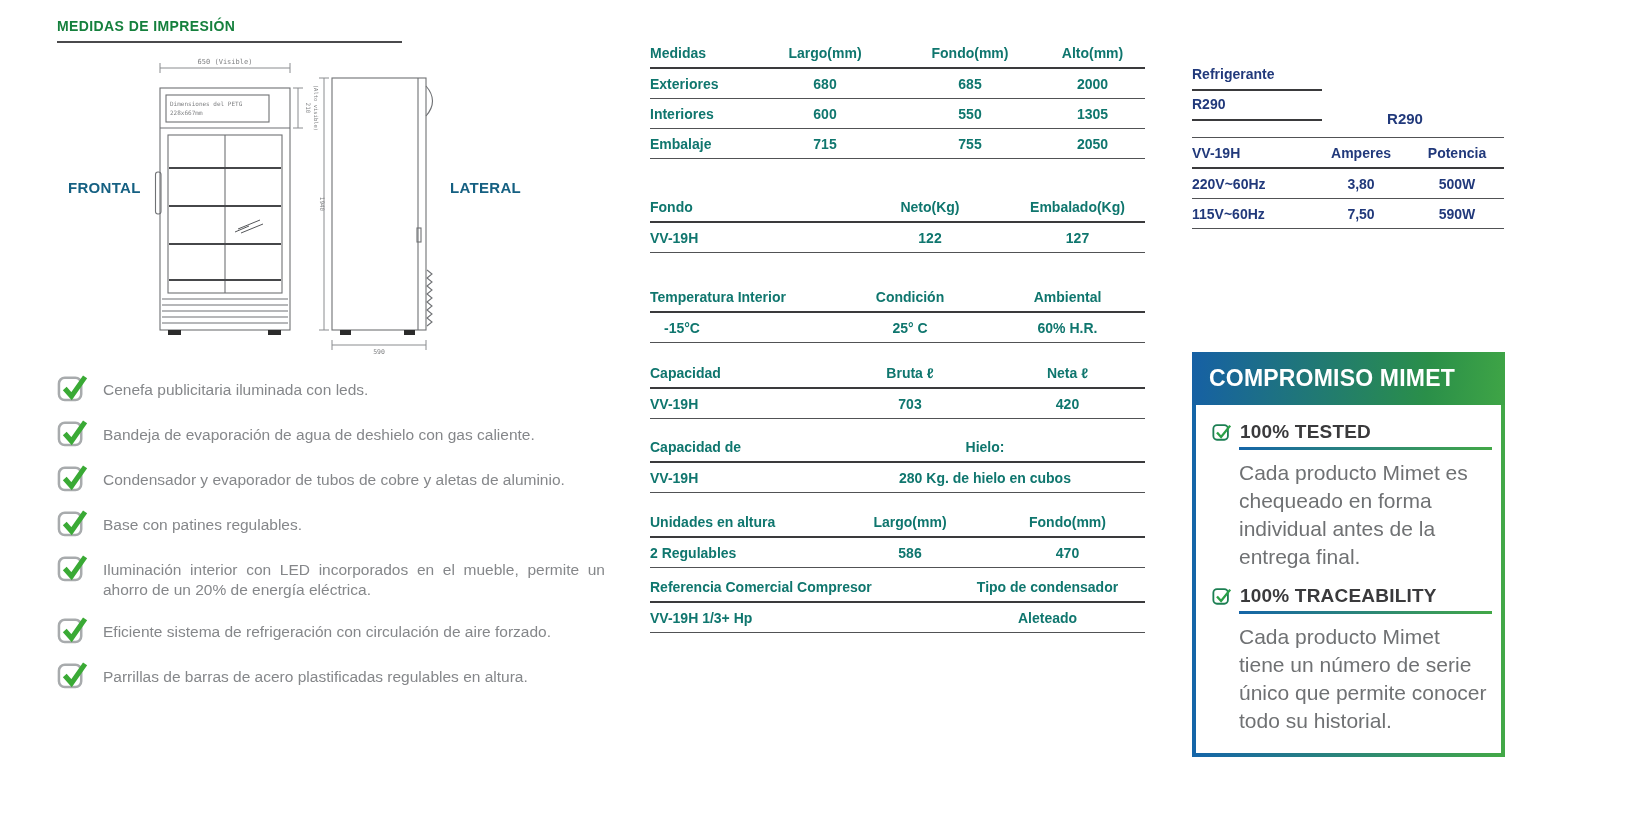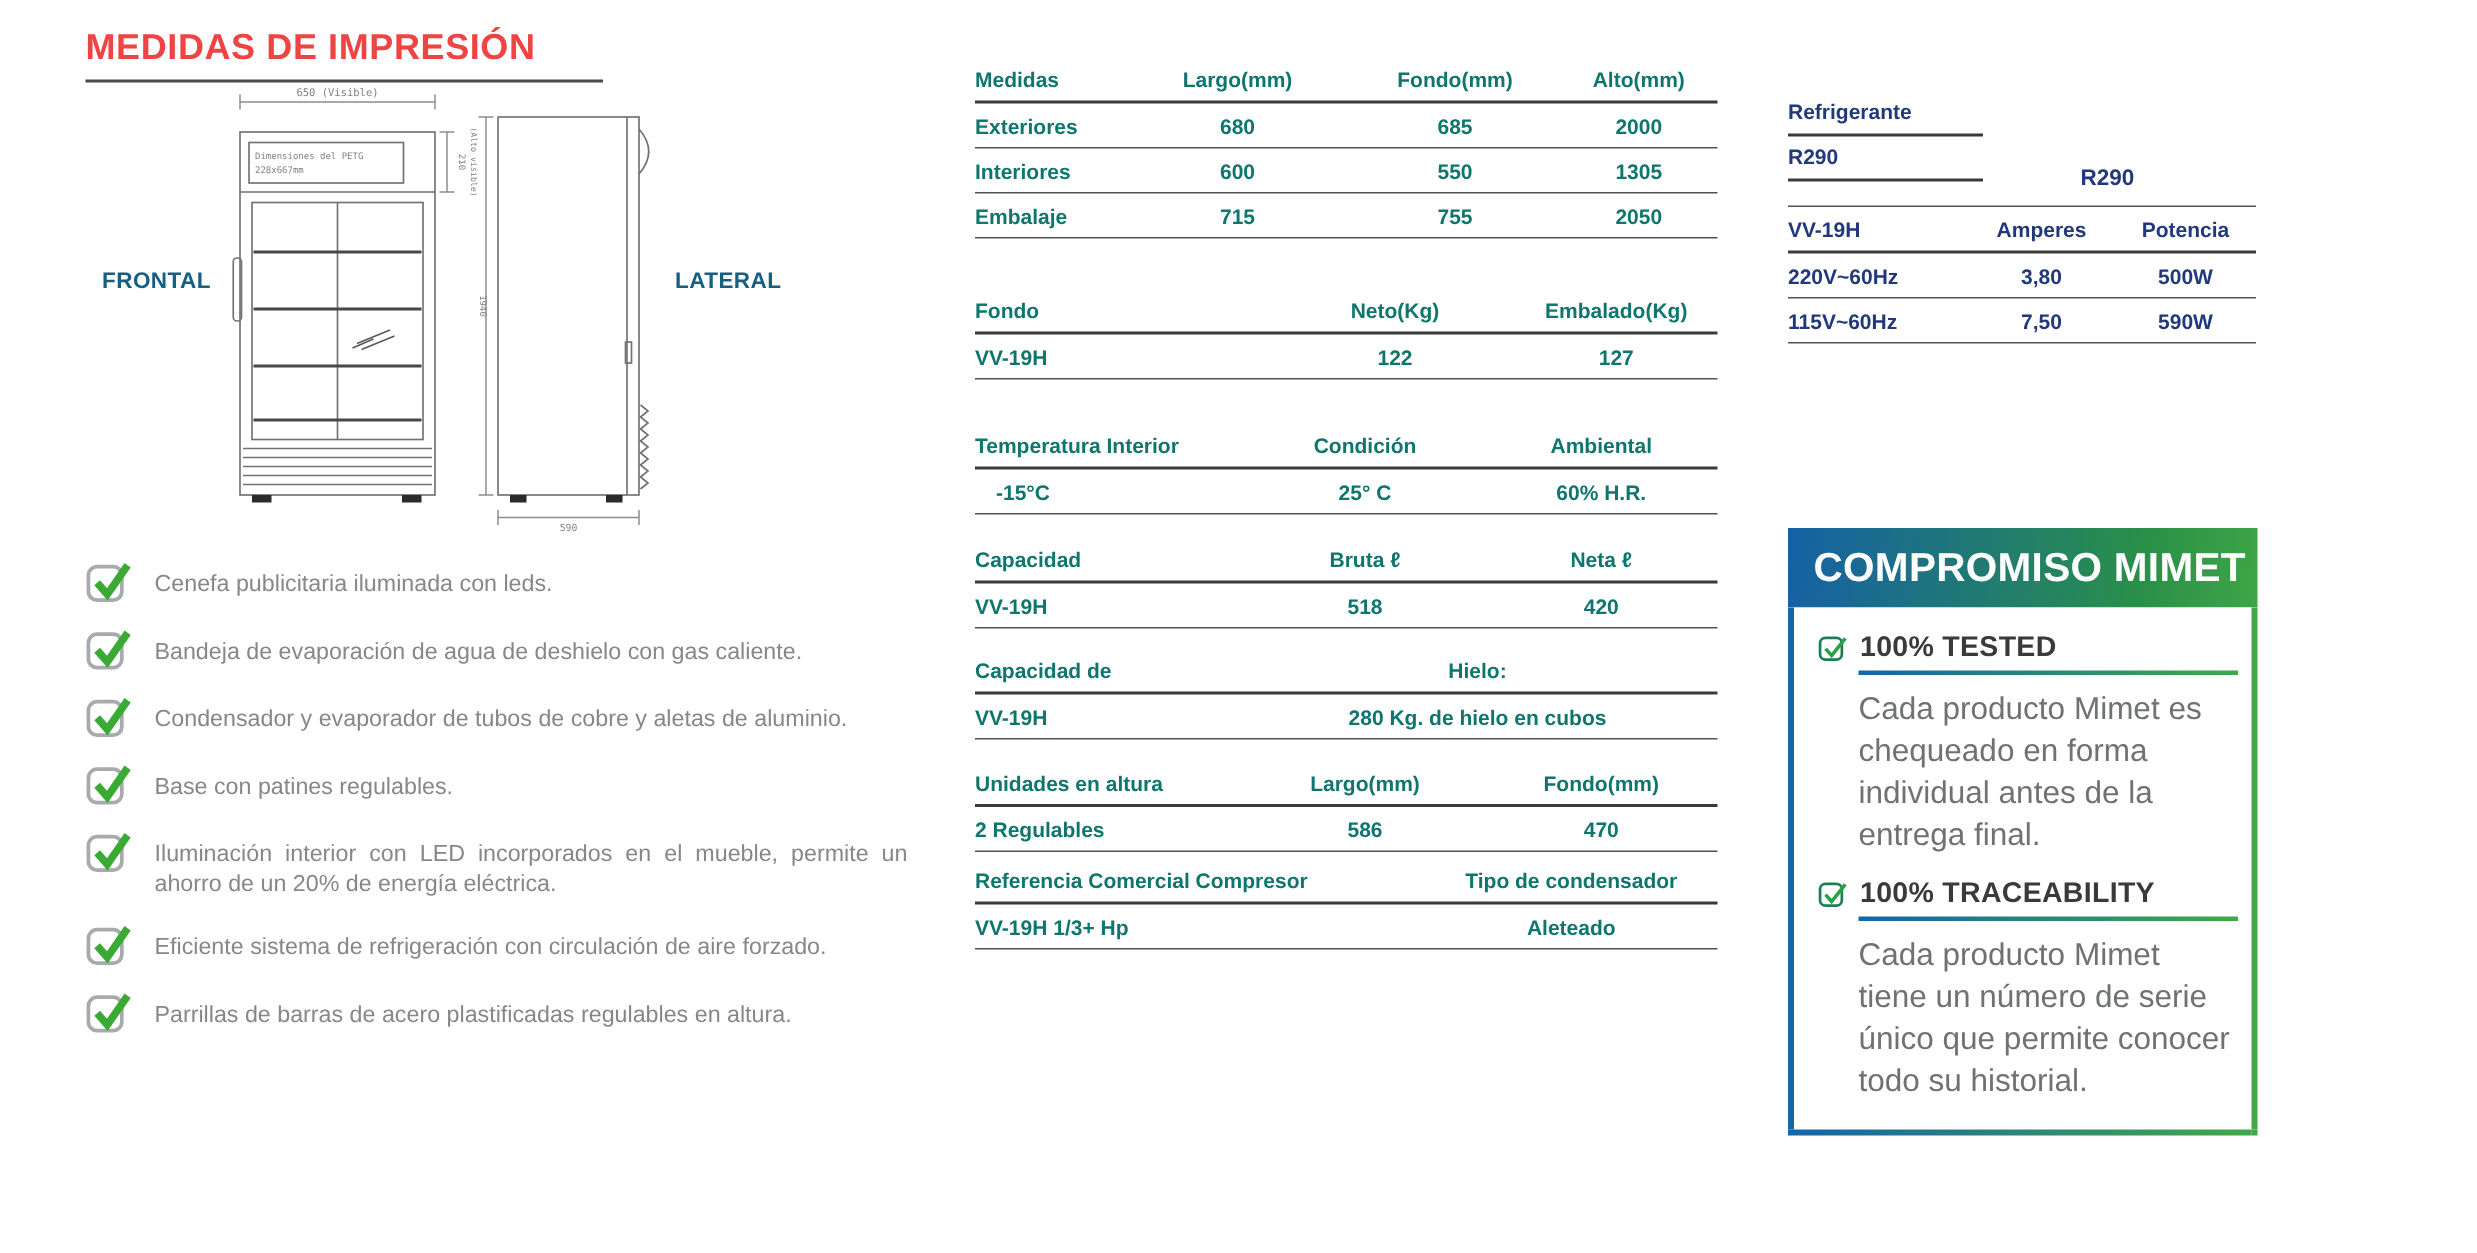--- a/index.html
+++ b/index.html
@@ -1,21 +1,21 @@
 <!DOCTYPE html>
 <html><head>
 <meta charset="utf-8">
 <style>
   html,body{margin:0;padding:0;background:#ffffff;}
   body{font-family:"Liberation Sans", sans-serif;}
   #root{position:relative;width:1651px;height:835px;background:#ffffff;overflow:hidden;}
 
   
-  .page-title{position:absolute;left:57px;top:18px;width:345px;color:#ef4444;
-    font-size:24px;font-weight:700;letter-spacing:.4px;padding-bottom:7px;
+  .page-title{position:absolute;left:57px;top:18px;width:345px;color:#15803d;
+    font-size:14px;font-weight:700;letter-spacing:.4px;padding-bottom:7px;
     border-bottom:2px solid #4a4a4c;}
   .view-label{position:absolute;color:#156082;font-size:15px;font-weight:700;letter-spacing:.3px;}
   .frontal{left:68px;top:179px;}
   .lateral{left:450px;top:179px;}
   .tech-wrap{position:absolute;left:140px;top:52px;}
   .tech text{fill:#808284;font-family:"DejaVu Sans Mono", monospace;}
 
   .features{position:absolute;left:57px;top:374px;width:548px;}
   .feat{display:flex;align-items:flex-start;gap:15px;margin-bottom:16px;}
   .feat-icon{flex:0 0 31px;margin-top:-2px;}
@@ -51,21 +51,21 @@
   .ref-value{top:60px;}
   .r290-title{position:absolute;left:1310px;top:110px;width:190px;text-align:center;
     color:#21397b;font-size:15px;font-weight:700;}
   .t-r290{position:absolute;left:1192px;top:137px;width:312px;color:#21397b;font-size:14px;
     border-top:1.5px solid #515255;}
   .g-r290{grid-template-columns:120px 98px 94px;}
 
   .cbox{position:absolute;left:1192px;top:352px;width:313px;}
   .cbox-header{height:53px;display:flex;align-items:center;padding-left:17px;
     background:linear-gradient(95deg,#1660a5 0%,#2a8f49 75%,#3fa546 100%);
-    color:#ffffff;font-size:27px;font-weight:700;letter-spacing:.2px;}
+    color:#ffffff;font-size:23px;font-weight:700;letter-spacing:.2px;}
   .cbox-body{border:4px solid;border-top:none;
     border-image:linear-gradient(90deg,#1565a8,#42a847) 1;
     padding:16px 12px 18px 16px;background:#fff;}
   .c-head{display:flex;align-items:center;gap:8px;}
   .c-title{font-size:19px;font-weight:700;color:#3a3a3c;letter-spacing:.2px;}
   .c-underline{height:3px;background:linear-gradient(90deg,#1565a8,#42a847);
     margin:4px 0 9px 27px;width:253px;}
   .c-text{margin-left:27px;color:#6f7173;font-size:21px;line-height:1.34;width:252px;}
   .c-item + .c-item{margin-top:13px;}
 </style>
@@ -251,21 +251,21 @@
   </div>
 
   <div class="spec t-capacidad">
     <div class="srow head g-3">
       <div class="c l">Capacidad</div>
       <div class="c">Bruta ℓ</div>
       <div class="c">Neta ℓ</div>
     </div>
     <div class="srow g-3">
       <div class="c l">VV-19H</div>
-      <div class="c">518</div>
+      <div class="c">703</div>
       <div class="c">420</div>
     </div>
   </div>
 
   <div class="spec t-hielo">
     <div class="srow head g-hielo">
       <div class="c l">Capacidad de</div>
       <div class="c">Hielo:</div>
     </div>
     <div class="srow g-hielo">

